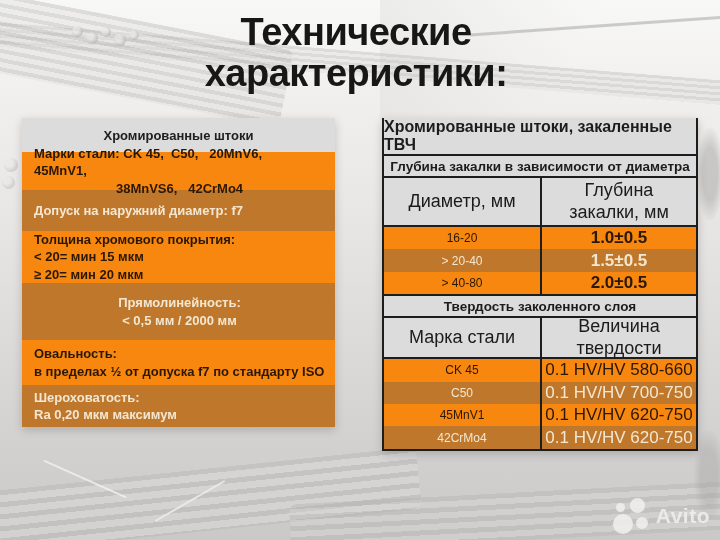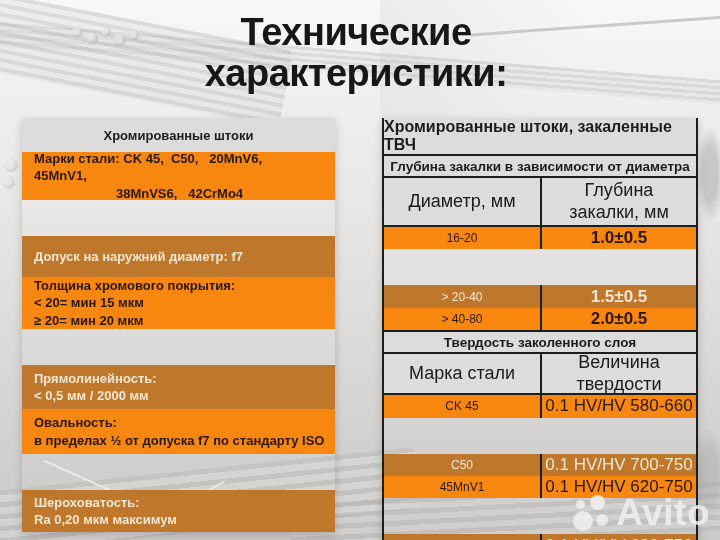--- a/index.html
+++ b/index.html
@@ -37,22 +37,22 @@
   .title{position:absolute;left:0;top:12px;width:712px;text-align:center;
     font-size:38px;line-height:1.08;font-weight:700;letter-spacing:-0.5px;color:#171717;}
 
   
   .lt{position:absolute;left:22px;top:118px;width:313px;box-shadow:0 3px 9px rgba(0,0,0,.18);}
   .lt-h{height:34px;background:#DCDCDC;color:#202020;font-weight:700;font-size:13px;
     display:flex;align-items:center;justify-content:center;}
   .lt-r{display:flex;flex-direction:column;justify-content:center;
     padding:0 10px 0 12px;font-weight:700;font-size:13px;line-height:1.32;}
   .bright{background:#F8870F;color:#2A1804;}
-  .dark{background:#BF772C;color:#F3E7D1;margin-top:36px;}
-  .r1{height:48px;} .r2{height:41px;} .r3{height:52px;} .r4{height:44px;}
+  .dark{background:#BF772C;color:#F3E7D1;}
+  .r1{height:38px;} .r2{height:41px;} .r3{height:52px;} .r4{height:57px;align-items:center;}
   .r5{height:45px;} .r6{height:42px;} .r7{height:48px;line-height:1.55;}
   .ln{white-space:pre-wrap;}
   .ln.center{text-align:center;}
 
   
   .rt{position:absolute;left:382px;top:118px;width:316px;box-sizing:border-box;
     border-left:2px solid #1d1d1d;border-right:2px solid #1d1d1d;border-bottom:2px solid #1d1d1d;
     box-shadow:0 3px 9px rgba(0,0,0,.18);}
   .rt-h{height:36px;background:#DCDCDC;border-bottom:2px solid #1d1d1d;color:#1c1c1c;
     font-weight:700;font-size:16px;display:flex;align-items:center;justify-content:center;}
@@ -73,21 +73,21 @@
   .rrow.dark .c{color:#F3E7D1;}
 
   
   .avito{position:absolute;right:10px;bottom:6px;display:flex;align-items:center;gap:7px;opacity:.88;}
   .alogo{position:relative;width:36px;height:36px;}
   .alogo i{position:absolute;border-radius:50%;background:#f1efed;}
   .a1{left:3px;top:5px;width:9px;height:9px;}
   .a2{left:17px;top:0;width:15px;height:15px;}
   .a3{left:0;top:16px;width:20px;height:20px;}
   .a4{left:23px;top:19px;width:12px;height:12px;}
-  .atext{font-size:37px;font-weight:700;color:#f1efed;letter-spacing:.5px;}
+  .atext{font-size:21px;font-weight:700;color:#f1efed;letter-spacing:.5px;}
 </style>
 </head>
 <body>
 
 <div class="stage">
 
   <div class="bgfx rod-long"></div>
   <div class="bgfx rod-bundle"></div>
   <div class="bgfx beam-right"></div>
   <div class="bgfx roof-shade"></div>

